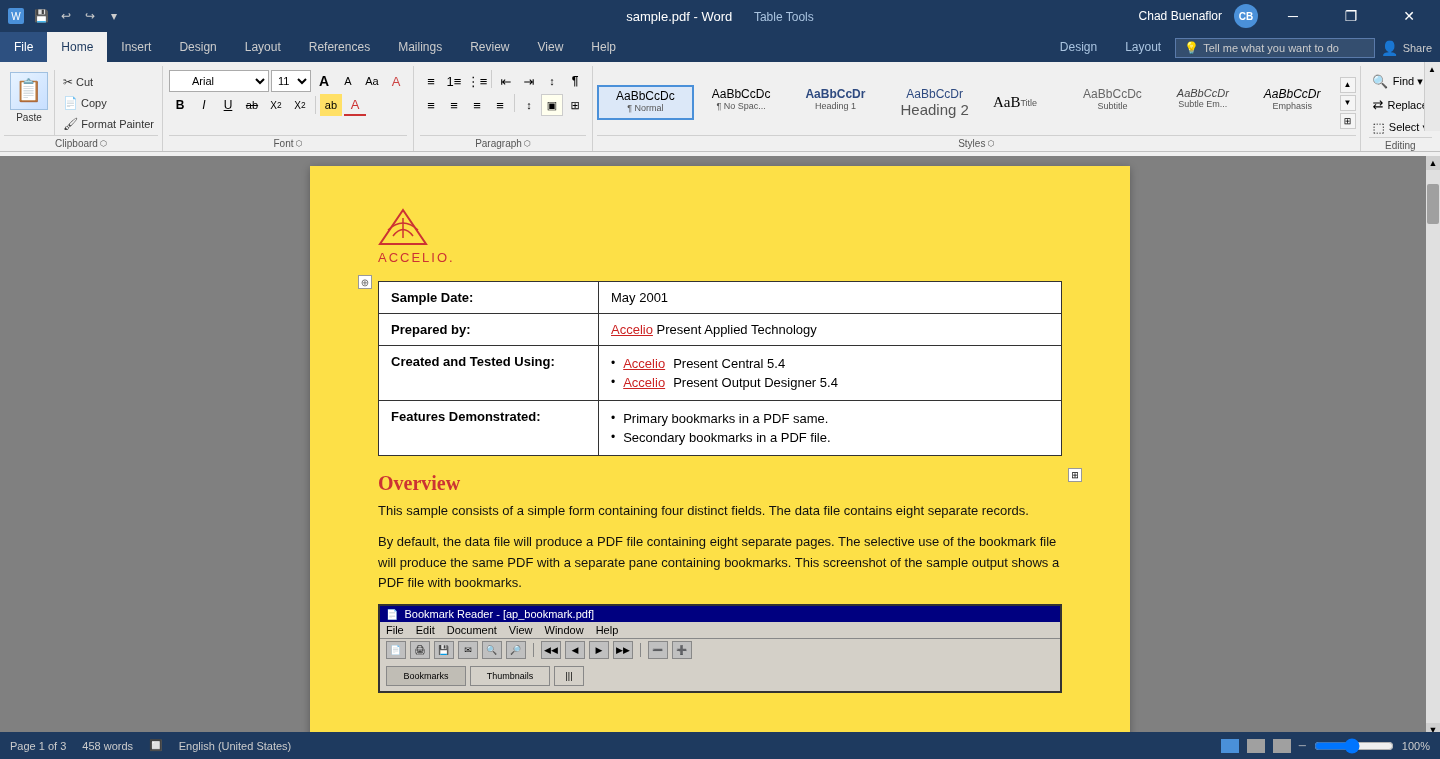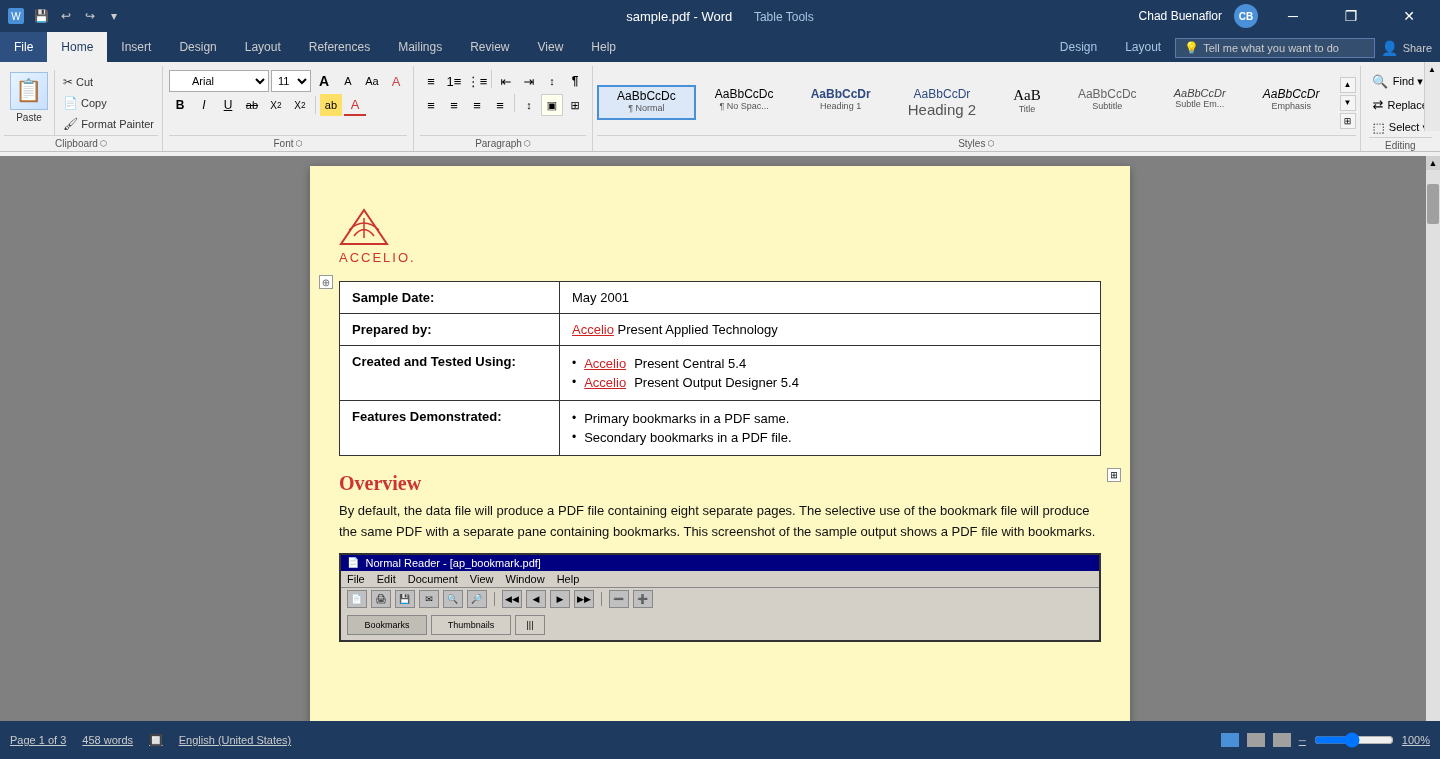--- a/index.html
+++ b/index.html
@@ -56,30 +56,29 @@
     .underline { text-decoration: underline; }
     .para-btn { width: 22px; height: 22px; border: none; background: transparent; cursor: pointer; font-size: 13px; display: flex; align-items: center; justify-content: center; }
     .user-avatar { width: 24px; height: 24px; border-radius: 50%; background: #4a90d9; display: flex; align-items: center; justify-content: center; font-size: 10px; font-weight: bold; color: white; }
 
     
     .status-bar {
       position: fixed;
       bottom: 0;
       left: 0;
       right: 0;
-      height: 38px;
+      height: 27px;
       background: #1e3a5f;
       color: #ccc;
       font-size: 11px;
       display: flex;
       align-items: center;
       padding: 0 10px;
       justify-content: space-between;
       z-index: 100;
-      text-decoration: underline;
     }
     .status-left { display: flex; gap: 16px; align-items: center; }
     .status-right { display: flex; gap: 8px; align-items: center; }
 
     
     .doc-area {
       position: absolute;
       top: 156px;
       left: 0;
       right: 0;
@@ -100,23 +99,23 @@
       flex-direction: column;
       align-items: center;
     }
     .scrollbar-thumb { width: 12px; height: 40px; background: #a0a0a0; margin-top: 14px; border-radius: 2px; }
     .scroll-arrow { width: 14px; height: 14px; background: #d0d0d0; display: flex; align-items: center; justify-content: center; font-size: 9px; cursor: pointer; }
 
     
     .page {
       width: 820px;
       min-height: 580px;
-      background: #fef9c3;
+      background: #fde047;
       margin-top: 10px;
-      padding: 40px 29px;
+      padding: 40px 68px;
       position: relative;
       box-shadow: 0 2px 8px rgba(0,0,0,0.3);
     }
 
     
     .logo-area { display: flex; flex-direction: column; align-items: flex-start; margin-bottom: 16px; }
     .logo-icon { width: 50px; height: 40px; display: flex; align-items: flex-end; justify-content: center; margin-bottom: 4px; }
     .logo-text { color: #cc3333; font-size: 13px; letter-spacing: 2px; font-weight: 500; }
 
     
@@ -344,21 +343,21 @@
             <span style="font-size:9px;color:#555;">¶ No Spac...</span>
           </div>
           <div style="padding:2px 6px;cursor:pointer;display:flex;flex-direction:column;align-items:center;">
             <span style="font-size:12px;color:#2e4a80;font-weight:bold;">AaBbCcDr</span>
             <span style="font-size:9px;color:#555;text-align:right;">Heading 1</span>
           </div>
           <div style="padding:2px 6px;cursor:pointer;display:flex;flex-direction:column;align-items:center;">
             <span style="font-size:12px;color:#2e4a80;">AaBbCcDr</span>
             <span style="font-size:15px;color:#555;">Heading 2</span>
           </div>
-          <div style="padding:2px 6px;cursor:pointer;display:flex;flex-direction:column;align-items:center;">
+          <div style="padding:2px 6px;cursor:pointer;display:flex;flex-direction:row;align-items:center;">
             <span style="font-size:15px;font-family:Georgia,serif;">AaB</span>
             <span style="font-size:9px;color:#555;">Title</span>
           </div>
           <div style="padding:2px 6px;cursor:pointer;display:flex;flex-direction:column;align-items:center;">
             <span style="font-size:12px;color:#666;">AaBbCcDc</span>
             <span style="font-size:9px;color:#555;">Subtitle</span>
           </div>
           <div style="padding:2px 6px;cursor:pointer;display:flex;flex-direction:column;align-items:center;">
             <span style="font-size:11px;color:#444;font-style:italic;">AaBbCcDr</span>
             <span style="font-size:9px;color:#555;">Subtle Em...</span>
@@ -454,26 +453,27 @@
               </ul>
             </td>
           </tr>
         </tbody>
       </table>
     </div>
 
     <div style="margin-top:8px;position:relative;">
       <div style="position:absolute;right:-20px;top:-4px;width:14px;height:14px;border:1px solid #999;background:white;display:flex;align-items:center;justify-content:center;font-size:9px;cursor:pointer;">⊞</div>
       <div class="overview-heading">Overview</div>
+      <div class="overview-text">This sample consists of a simple form containing four distinct fields. The data file contains eight separate records.</div>
       <div class="overview-text">By default, the data file will produce a PDF file containing eight separate pages. The selective use of the bookmark file will produce the same PDF with a separate pane containing bookmarks. This screenshot of the sample output shows a PDF file with bookmarks.</div>
 
       <div class="acrobat-screenshot">
         <div class="acrobat-titlebar">
           <span style="font-size:10px;">📄</span>
-          <span>Normal Reader - [ap_bookmark.pdf]</span>
+          <span>Bookmark Reader - [ap_bookmark.pdf]</span>
         </div>
         <div class="acrobat-menubar">
           <span>File</span>
           <span>Edit</span>
           <span>Document</span>
           <span>View</span>
           <span>Window</span>
           <span>Help</span>
         </div>
         <div class="acrobat-toolbar">

